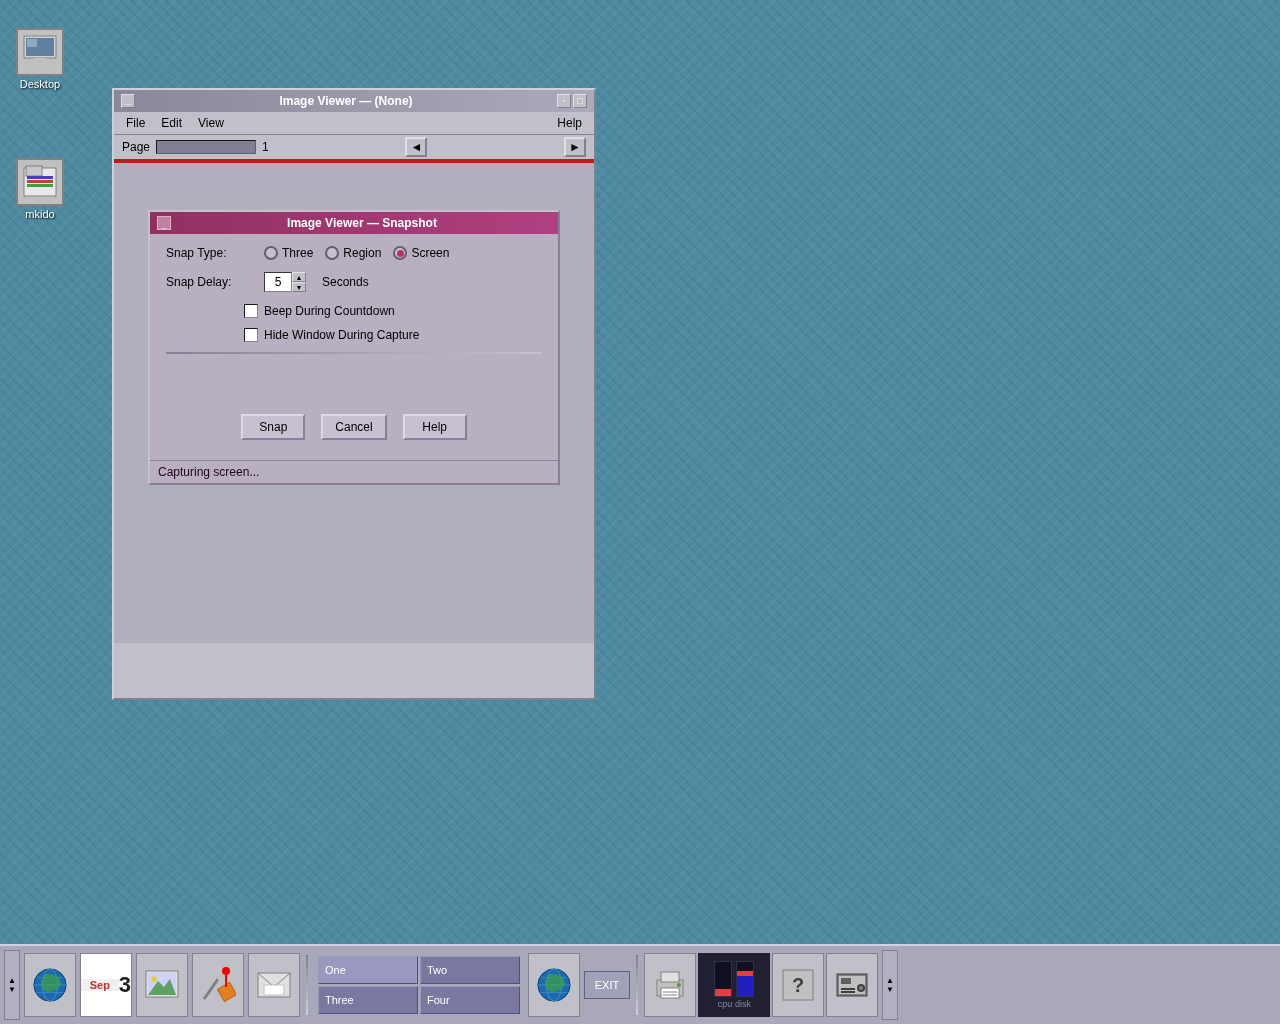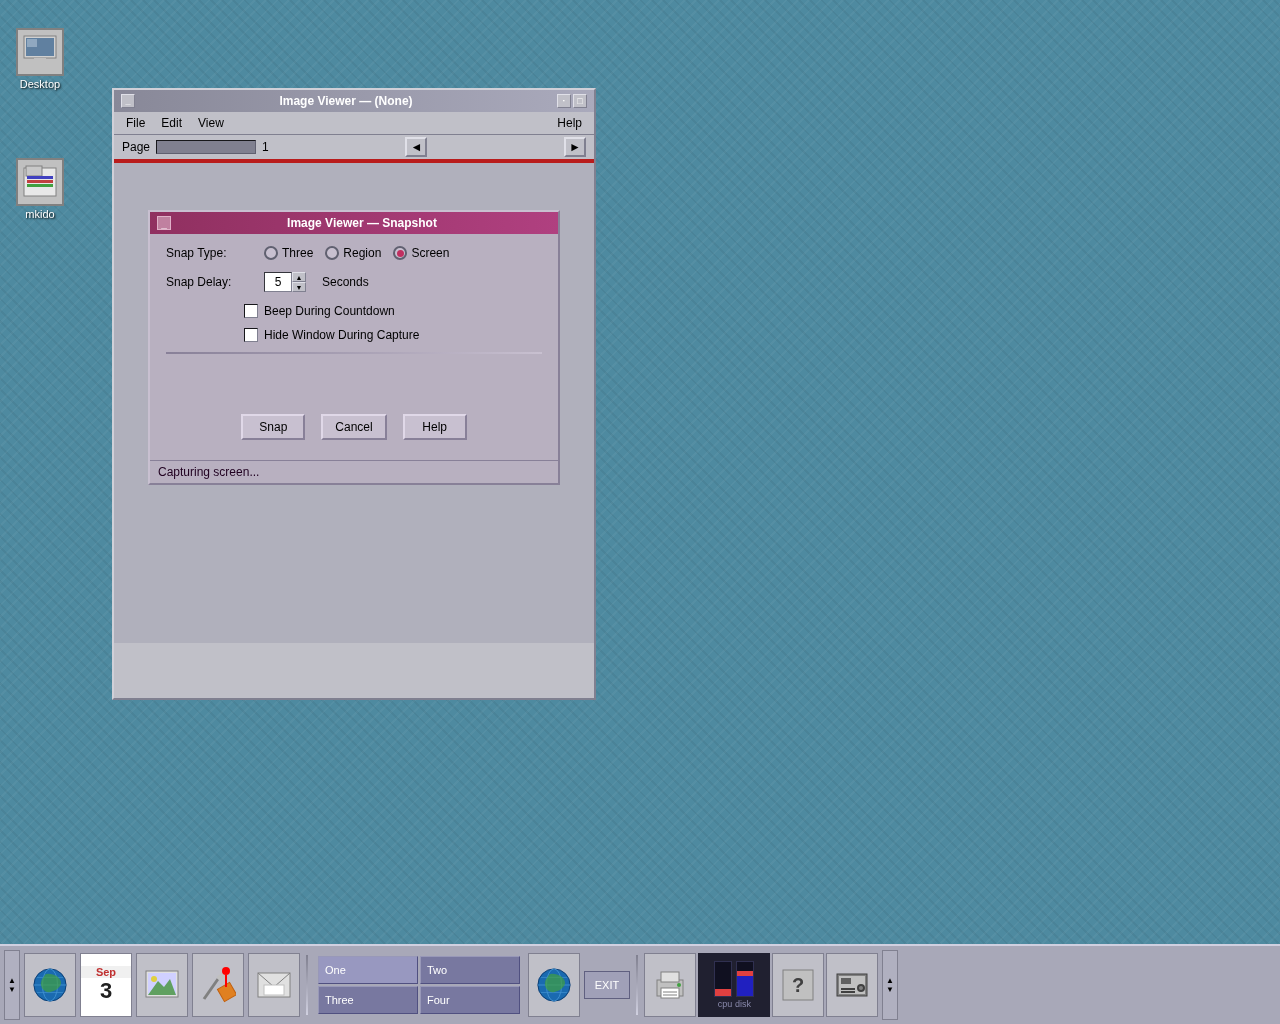--- a/index.html
+++ b/index.html
@@ -458,21 +458,21 @@
       cursor: pointer;
     }
 
     
     .cal-widget {
       width: 52px;
       height: 64px;
       background: white;
       border: 1px solid #808090;
       display: flex;
-      flex-direction: column;
+      flex-direction: row;
       align-items: center;
       justify-content: center;
       cursor: pointer;
     }
 
     .cal-month {
       font-size: 11px;
       font-weight: bold;
       color: #c03030;
       background: #f0f0f0;

